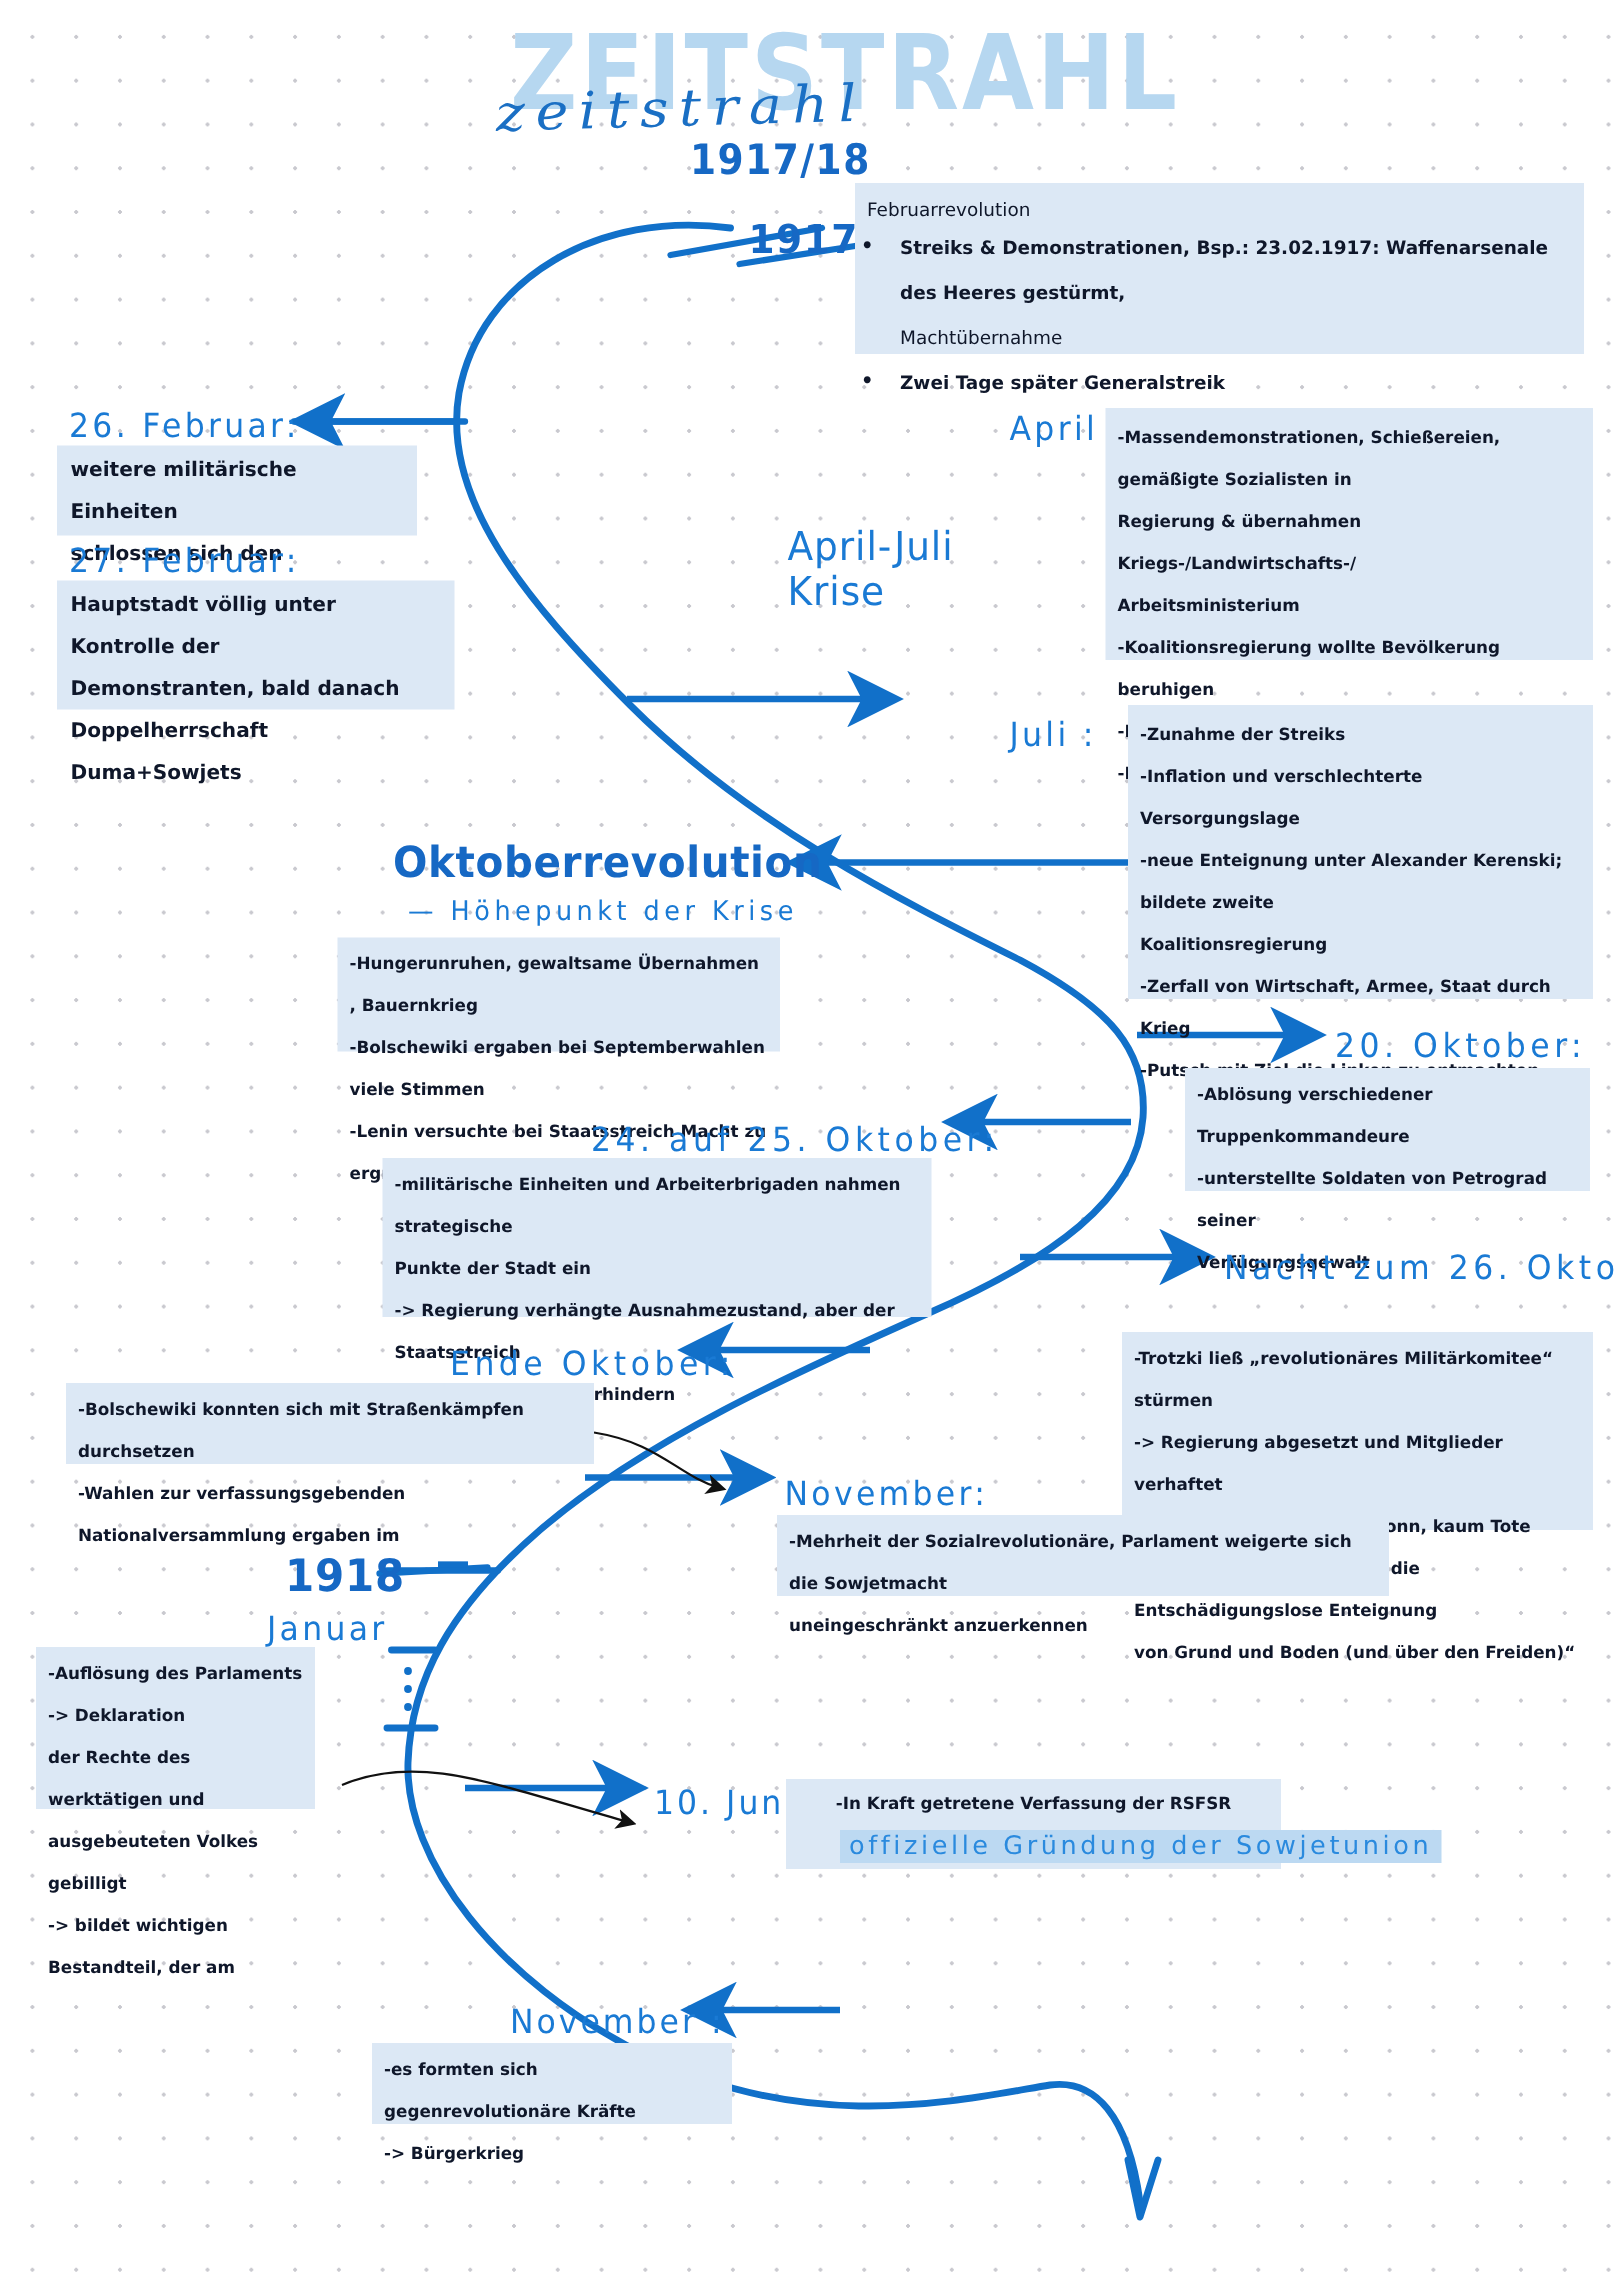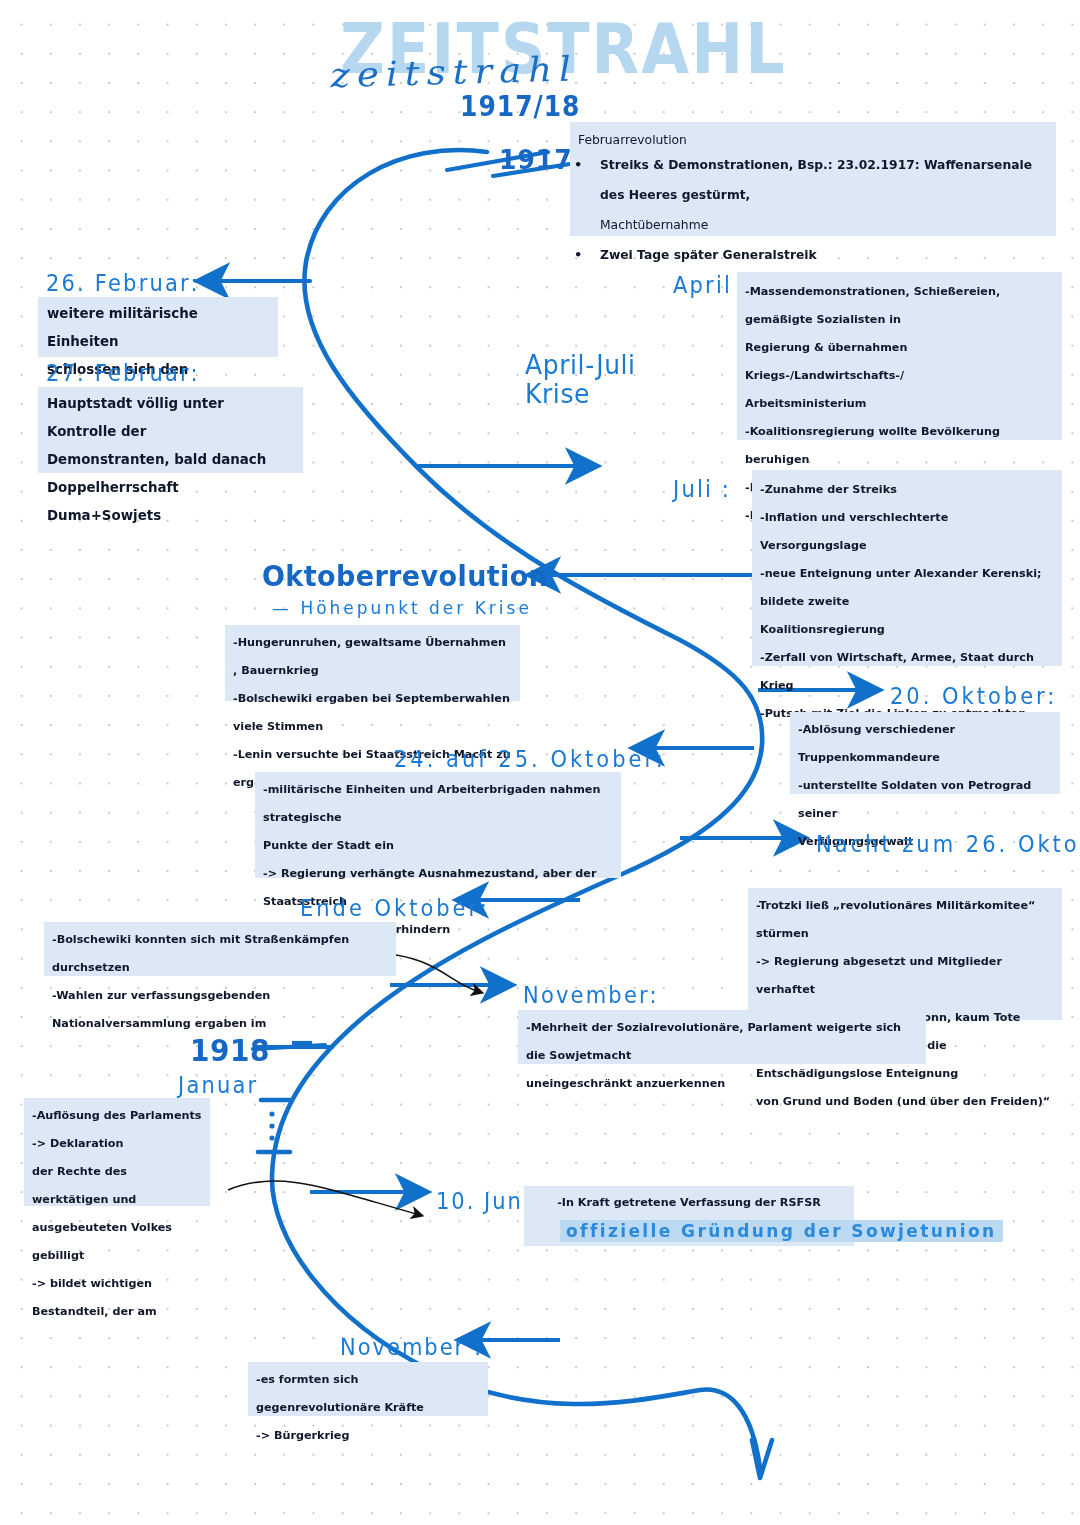--- a/index.html
+++ b/index.html
@@ -264,21 +264,21 @@
     <p>-Auflösung des Parlaments -&gt; Deklaration</p>
     <p>der Rechte des werktätigen und</p>
     <p>ausgebeuteten Volkes gebilligt</p>
     <p>-&gt; bildet wichtigen Bestandteil, der am</p>
   </div>
 
   <div class="abs hw mid" style="left:436px;top:1190px;letter-spacing:2px;">10. Juni</div>
   <div class="abs box lines fs11 bold" style="left:524px;top:1186px;width:330px;height:60px;padding:3px 6px;text-align:center;">
     <p>-In Kraft getretene Verfassung der RSFSR</p>
   </div>
-  <div class="abs hl" style="left:560px;top:1220px;font-weight:bold;">offizielle Gründung der Sowjetunion</div>
+  <div class="abs hl" style="left:560px;top:1220px;">offizielle Gründung der Sowjetunion</div>
 
   <div class="abs hw mid" style="left:340px;top:1336px;letter-spacing:2px;">November :</div>
   <div class="abs box lines fs11 bold" style="left:248px;top:1362px;width:240px;height:54px;padding:4px 8px;">
     <p>-es formten sich gegenrevolutionäre Kräfte</p>
     <p>-&gt; Bürgerkrieg</p>
   </div>
 
 </div>
 
 </body></html>

